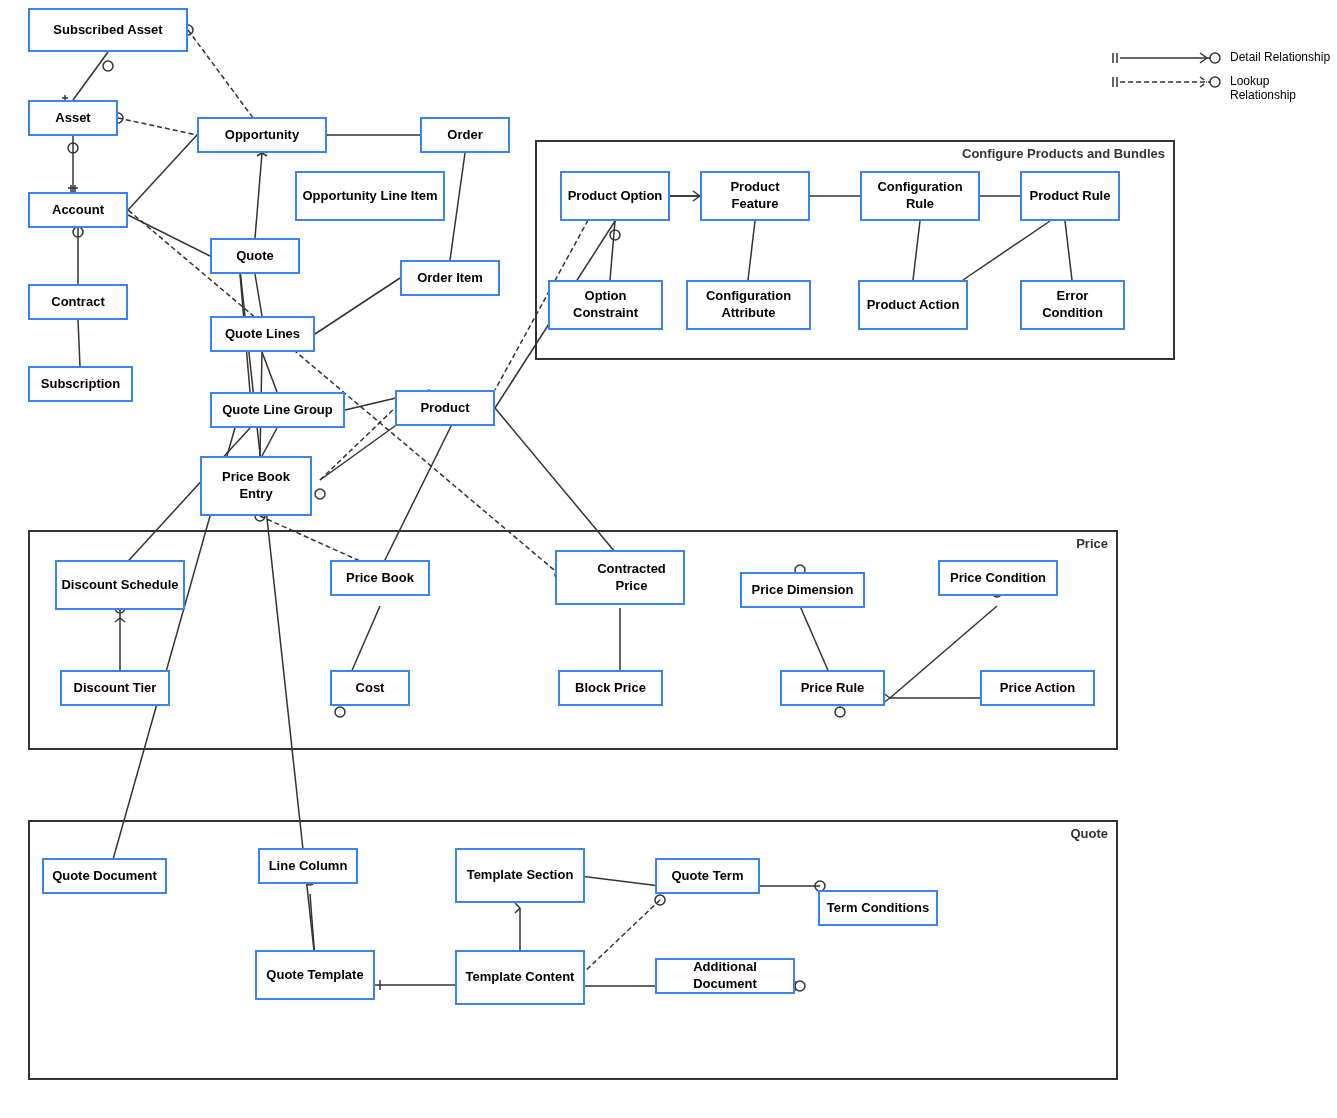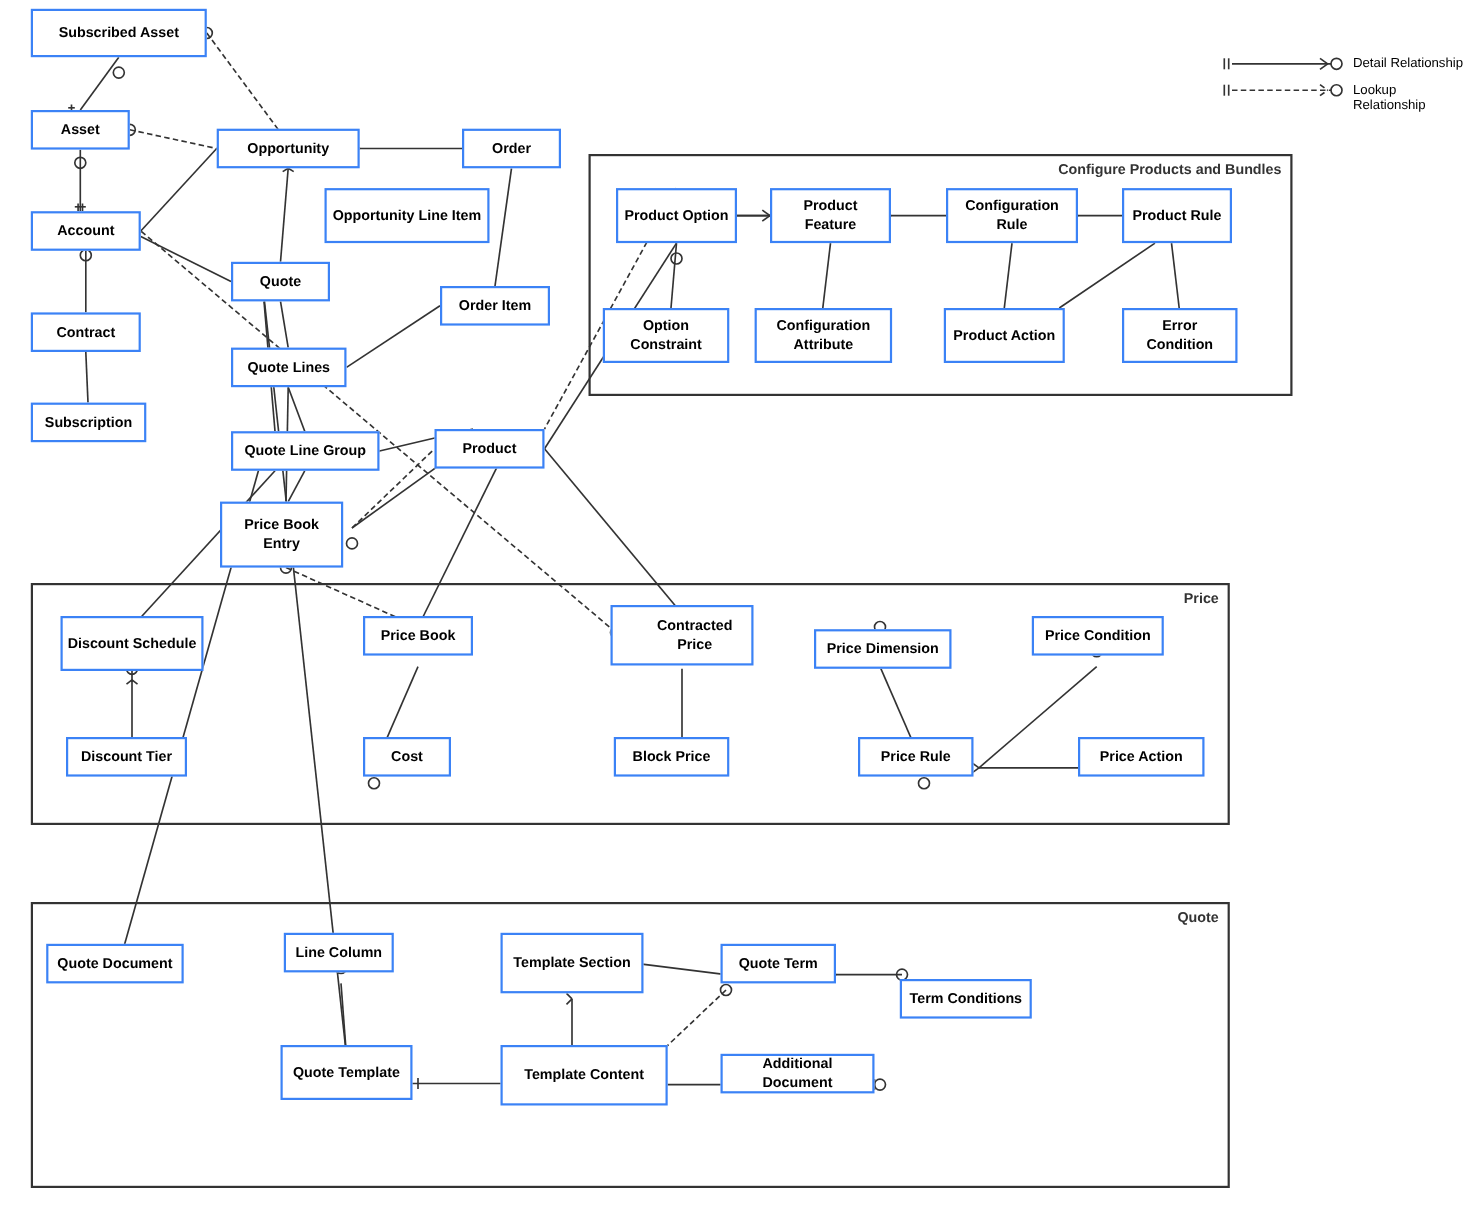--- a/index.html
+++ b/index.html
@@ -348,20 +348,20 @@
   <div class="entity-box" style="left:258px; top:848px; width:100px; height:36px;">Line Column</div>
 
   <div class="entity-box" style="left:455px; top:848px; width:130px; height:55px;">Template Section</div>
 
   <div class="entity-box" style="left:655px; top:858px; width:105px; height:36px;">Quote Term</div>
 
   <div class="entity-box" style="left:818px; top:858px; width:120px; height:36px;margin-top:32px;">Term Conditions</div>
 
   <div class="entity-box" style="left:255px; top:950px; width:120px; height:50px;">Quote Template</div>
 
-  <div class="entity-box" style="left:455px; top:950px; width:152px; height:55px;">Template Content</div>
+  <div class="entity-box" style="left:455px; top:950px; width:130px; height:55px;">Template Content</div>
 
   <div class="entity-box" style="left:655px; top:958px; width:140px; height:36px;">Additional Document</div>
 
   <div style="position:absolute; left:1230px; top:50px; font-size:12px;">Detail Relationship</div>
   <div style="position:absolute; left:1230px; top:74px; font-size:12px;">Lookup  Relationship</div>
 
 </div>
 
 </body></html>

